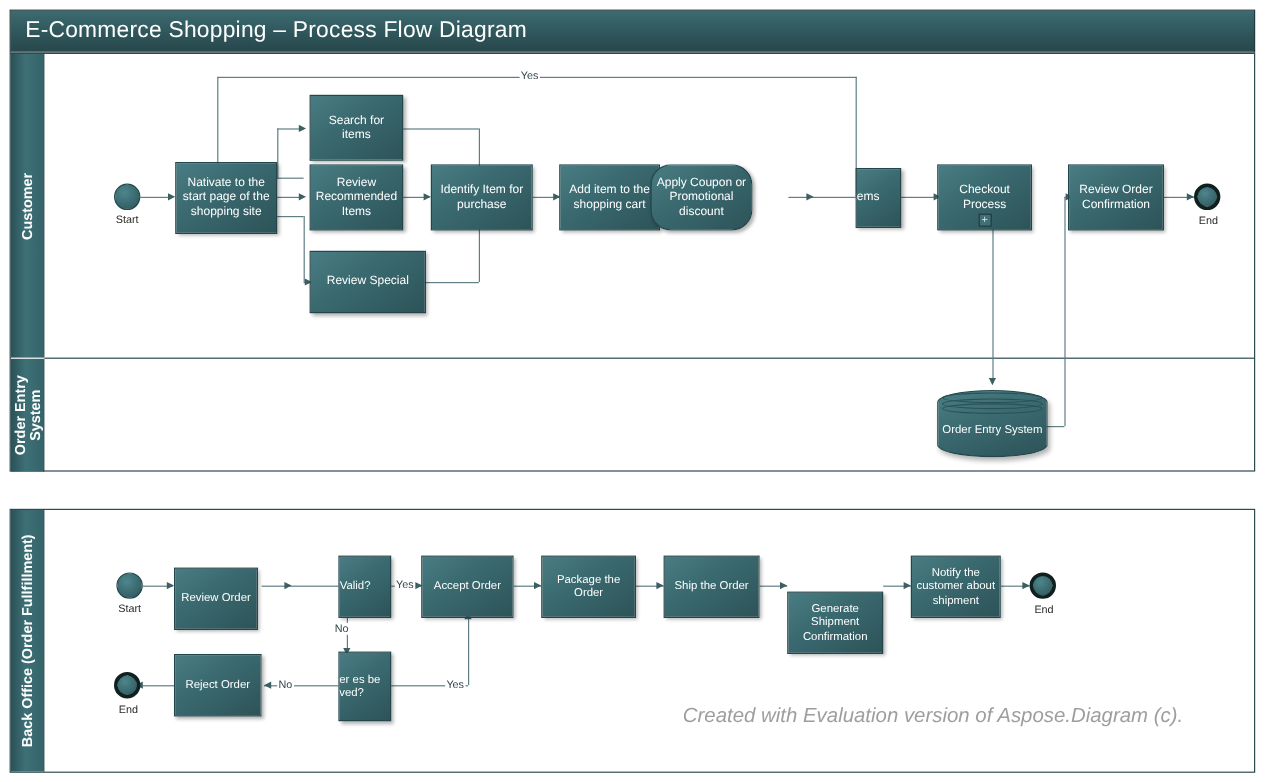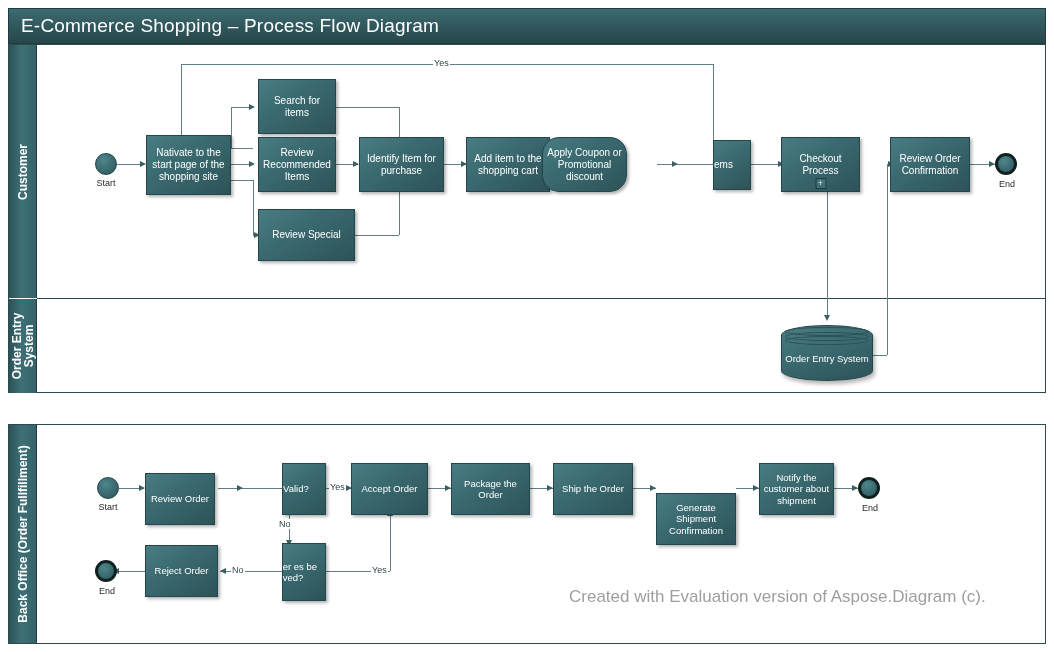--- a/index.html
+++ b/index.html
@@ -338,16 +338,16 @@
       <span class="inner">order es be ved?</span>
     </div>
 
     <div class="task" style="left:136px; top:120px; width:73px; height:52px;">
       <span>Reject Order</span>
     </div>
 
     <div class="evt end" style="left:86px; top:135px; width:22px; height:22px;"></div>
     <div class="evt-label" style="left:79px; top:161px; width:38px;">End</div>
 
-    <div id="watermark" style="left:560px; top:162px;">Created with Evaluation version of Aspose.Diagram (c).</div>
+    <div id="watermark" style="left:560px; top:162px;font-style:italic;">Created with Evaluation version of Aspose.Diagram (c).</div>
 
   </div>
 </div>
 
 </body></html>

